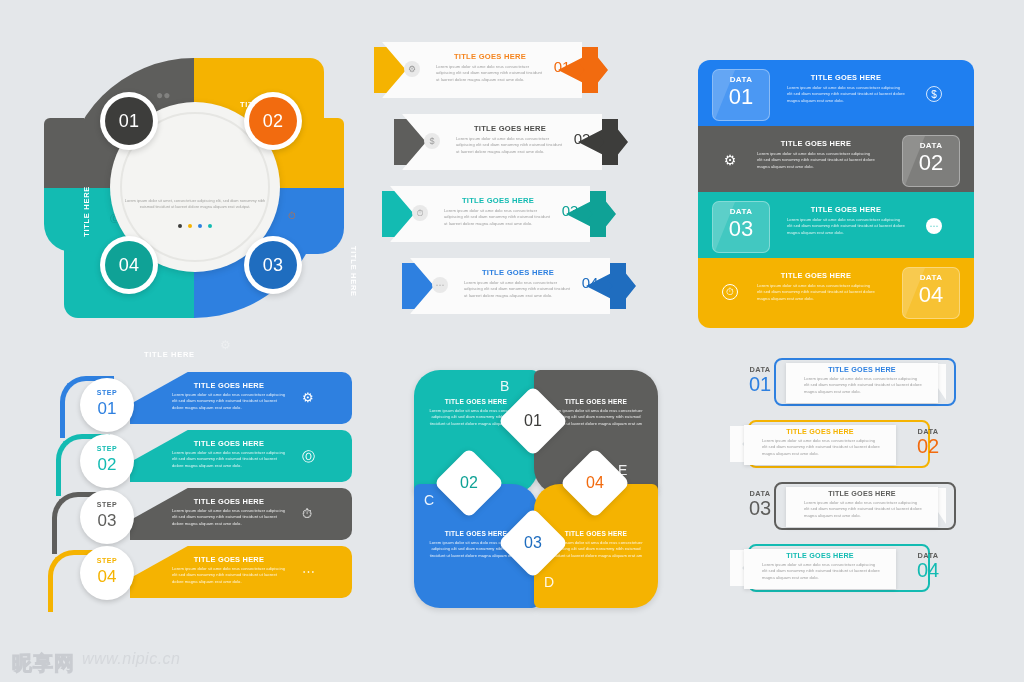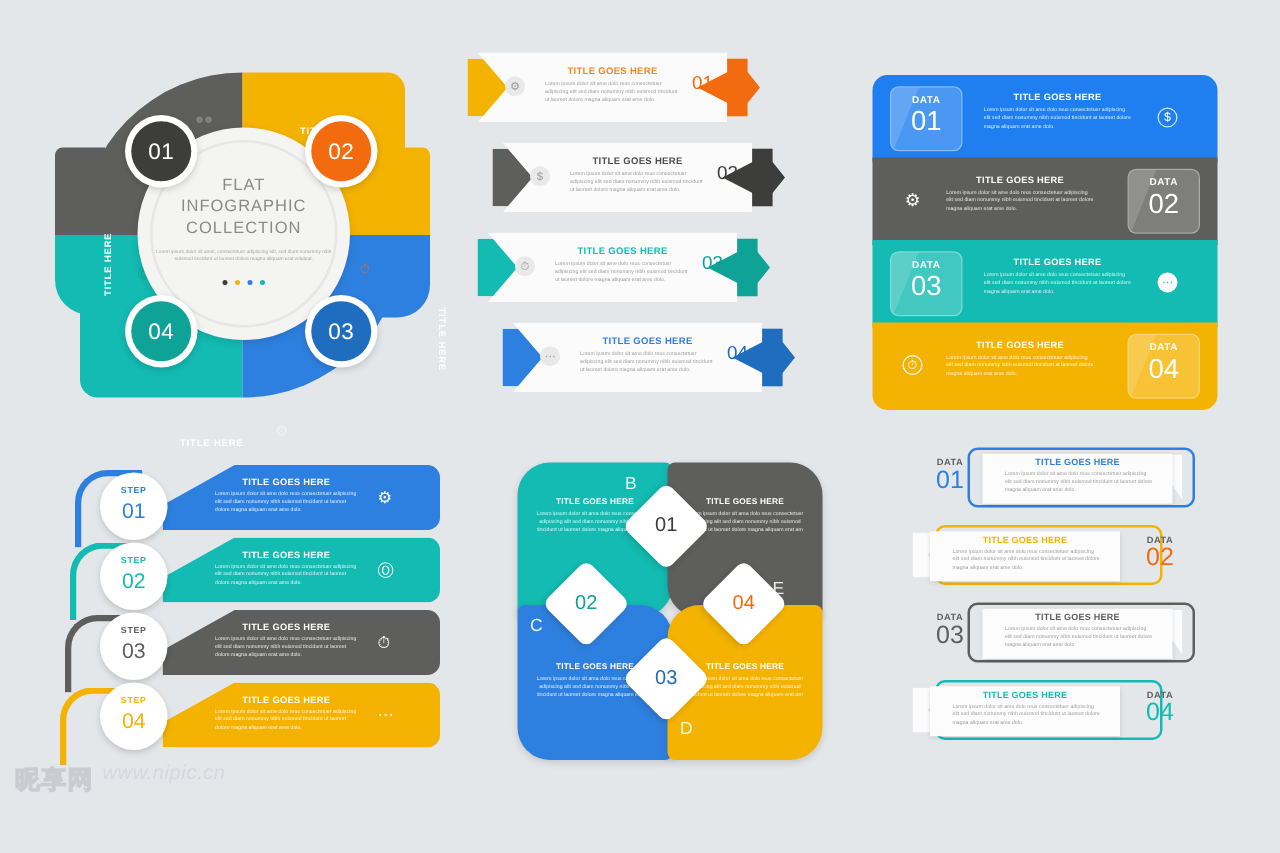--- a/index.html
+++ b/index.html
@@ -132,21 +132,21 @@
   .rb-tail { position:absolute; top:6px; width:30px; height:36px; background:#fcfcfc; }
   .rb-card { position:absolute; top:5px; width:152px; height:40px; background:#fcfcfc;
       box-shadow:0 1px 4px rgba(0,0,0,.13); }
   .rb-title { position:absolute; top:7px; width:100%; text-align:center; font-size:7.2px;
       font-weight:700; letter-spacing:.2px; }
   .rb-body { position:absolute; top:18px; width:118px; color:#9d9d9d; }
   .rb-lab { position:absolute; top:7px; width:44px; text-align:center; font-size:7.4px; font-weight:700; letter-spacing:.4px; }
   .rb-num { position:absolute; top:15px; width:44px; text-align:center; font-size:20px; }
 
   
-  #wm-logo { position:absolute; left:12px; top:610px; display:flex; align-items:flex-start; gap:7px; }
+  #wm-logo { position:absolute; left:12px; top:650px; display:flex; align-items:flex-start; gap:7px; }
   #wm-logo .cn { font-size:20px; font-weight:700; color:#d5d8dc; letter-spacing:1px;
       -webkit-text-stroke:1px #c9ccd1; }
   #wm-logo .url { font-size:16px; color:#d5d8dc; font-style:italic; letter-spacing:.5px; }
   #wm-id { position:absolute; right:8px; top:648px; background:#c8cbcf; color:#e9ebee;
       font-size:10px; padding:3px 8px; letter-spacing:.2px; }
 </style>
 </head>
 <body>
 
 <div class="stage">
@@ -162,25 +162,20 @@
     <div class="wicon wi-bl">Ⓞ</div>
     <div class="wicon wi-br">⚙</div>
 
     <div class="wheel-label wl-top">TITLE HERE</div>
     <div class="wheel-label wl-bottom">TITLE HERE</div>
     <div class="wheel-label wl-left">TITLE HERE</div>
     <div class="wheel-label wl-right">TITLE HERE</div>
 
     <div class="wheel-core"></div>
     <div class="wheel-core-ring"></div>
-    <div class="wheel-core-txt">
-      <div>FLAT</div>
-      <div>INFOGRAPHIC</div>
-      <div>COLLECTION</div>
-    </div>
     <div class="wheel-core-lorem lorem-sm">Lorem ipsum dolor sit amet, consectetuer adipiscing elit, sed diam nonummy nibh euismod tincidunt ut laoreet dolore magna aliquam erat volutpat.</div>
     <div class="wheel-dots">
       <i style="background:#3d3d3b"></i>
       <i style="background:#f5b301"></i>
       <i style="background:#2e80e0"></i>
       <i style="background:#13bbb2"></i>
     </div>
 
     <div class="wnode" id="wn1">
       <span>01</span>

